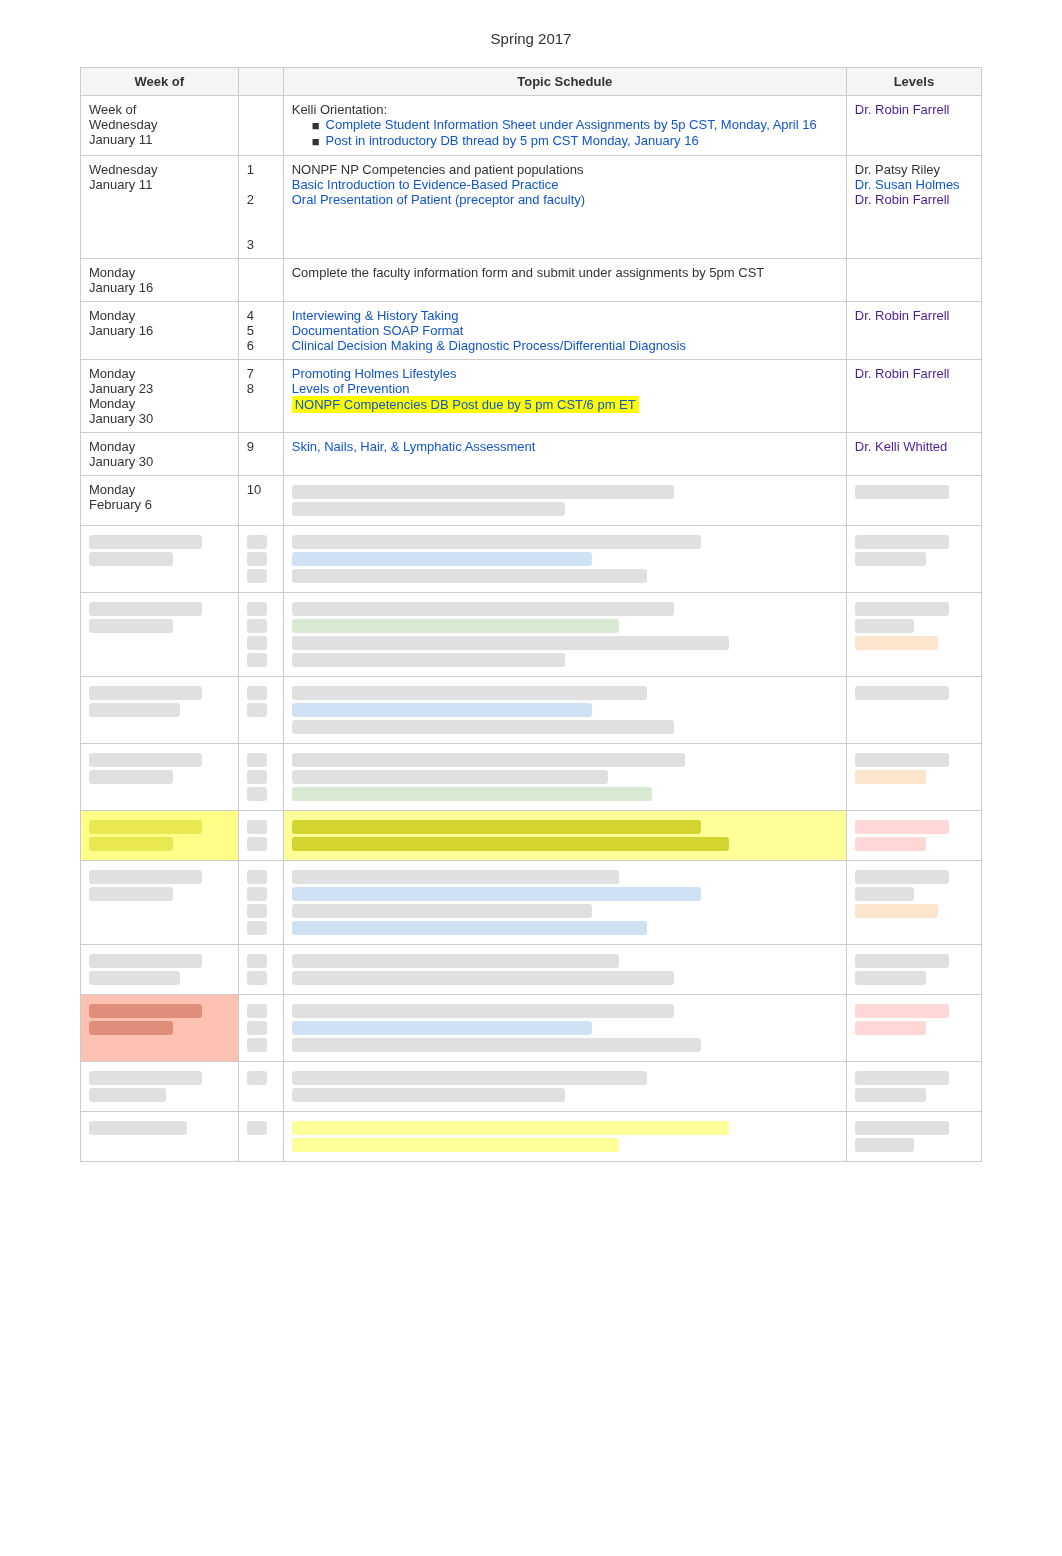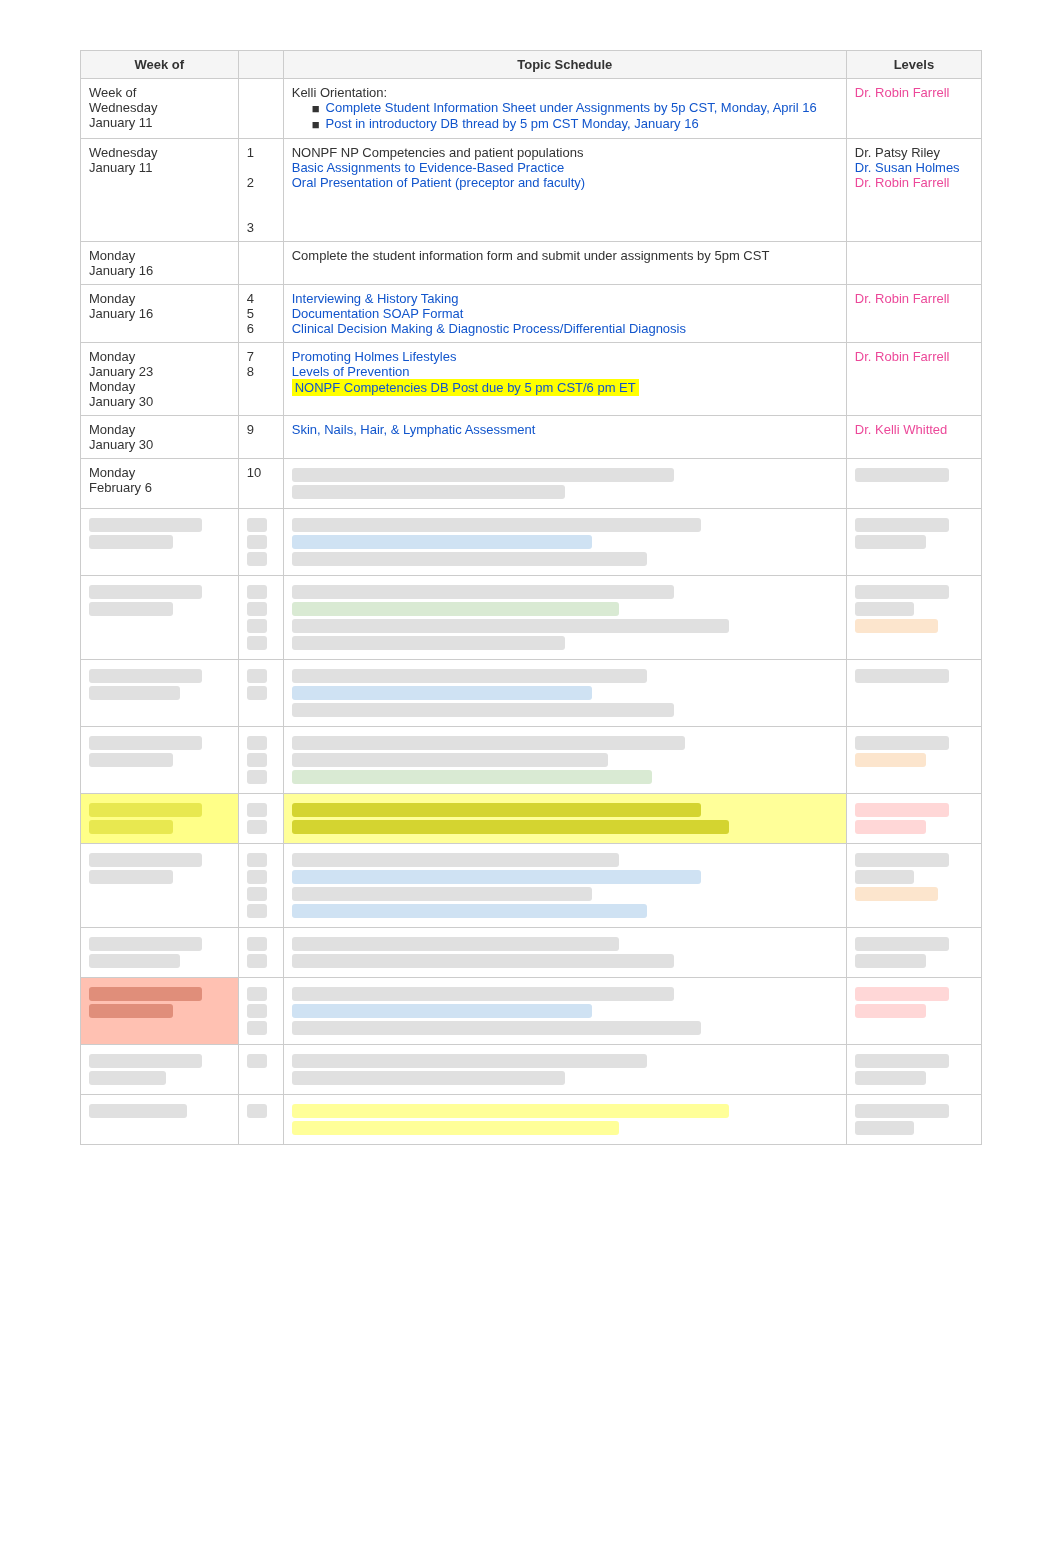--- a/index.html
+++ b/index.html
@@ -35,21 +35,21 @@
       font-weight: bold;
       font-size: 13px;
     }
     .col-week { width: 140px; }
     .col-num { width: 40px; }
     .col-topic { width: 500px; }
     .col-faculty { width: 120px; }
 
     .text-blue { color: #1155CC; }
 
-    .faculty-red { color: #ec4899; }
+    .faculty-red { color: #4c1d95; }
     .blurred-block {
       height: 14px;
       background: #e0e0e0;
       border-radius: 3px;
       margin: 3px 0;
     }
     .blurred-yellow {
       height: 14px;
       background: #FFFF99;
       border-radius: 3px;
@@ -84,20 +84,21 @@
     .sub-item { display: flex; gap: 6px; align-items: flex-start; }
     .bullet { flex-shrink: 0; margin-top: 1px; }
 
     td.week-cell { white-space: nowrap; }
   </style>
 </head>
 <body>
 
 <div class="page-wrapper">
   <div class="page-title">
+    <div>Spring 2017</div>
   </div>
 
   <table>
     <thead>
       <tr>
         <th class="col-week">Week of</th>
         <th class="col-num"></th>
         <th class="col-topic">Topic Schedule</th>
         <th class="col-faculty">Levels</th>
       </tr>
@@ -129,37 +130,37 @@
 
       <tr>
         <td class="week-cell">
           Wednesday<br>January 11
         </td>
         <td>
           1<br><br>2<br><br><br>3
         </td>
         <td>
           <div>NONPF NP Competencies and patient populations</div>
-          <div class="text-blue">Basic Assignments to Evidence-Based Practice</div>
+          <div class="text-blue">Basic Introduction to Evidence-Based Practice</div>
           <div><span class="text-blue">Oral Presentation of Patient (preceptor and faculty)</span></div>
         </td>
         <td>
           Dr. Patsy Riley<br>
           <span class="text-blue">Dr. Susan Holmes</span><br>
           <span class="faculty-red">Dr. Robin Farrell</span>
         </td>
       </tr>
 
       <tr>
         <td class="week-cell">
           Monday<br>January 16
         </td>
         <td></td>
         <td>
-          Complete the student information form and submit under assignments by 5pm CST
+          Complete the faculty information form and submit under assignments by 5pm CST
         </td>
         <td></td>
       </tr>
 
       <tr>
         <td class="week-cell">
           Monday<br>January 16
         </td>
         <td>
           4<br>5<br>6

